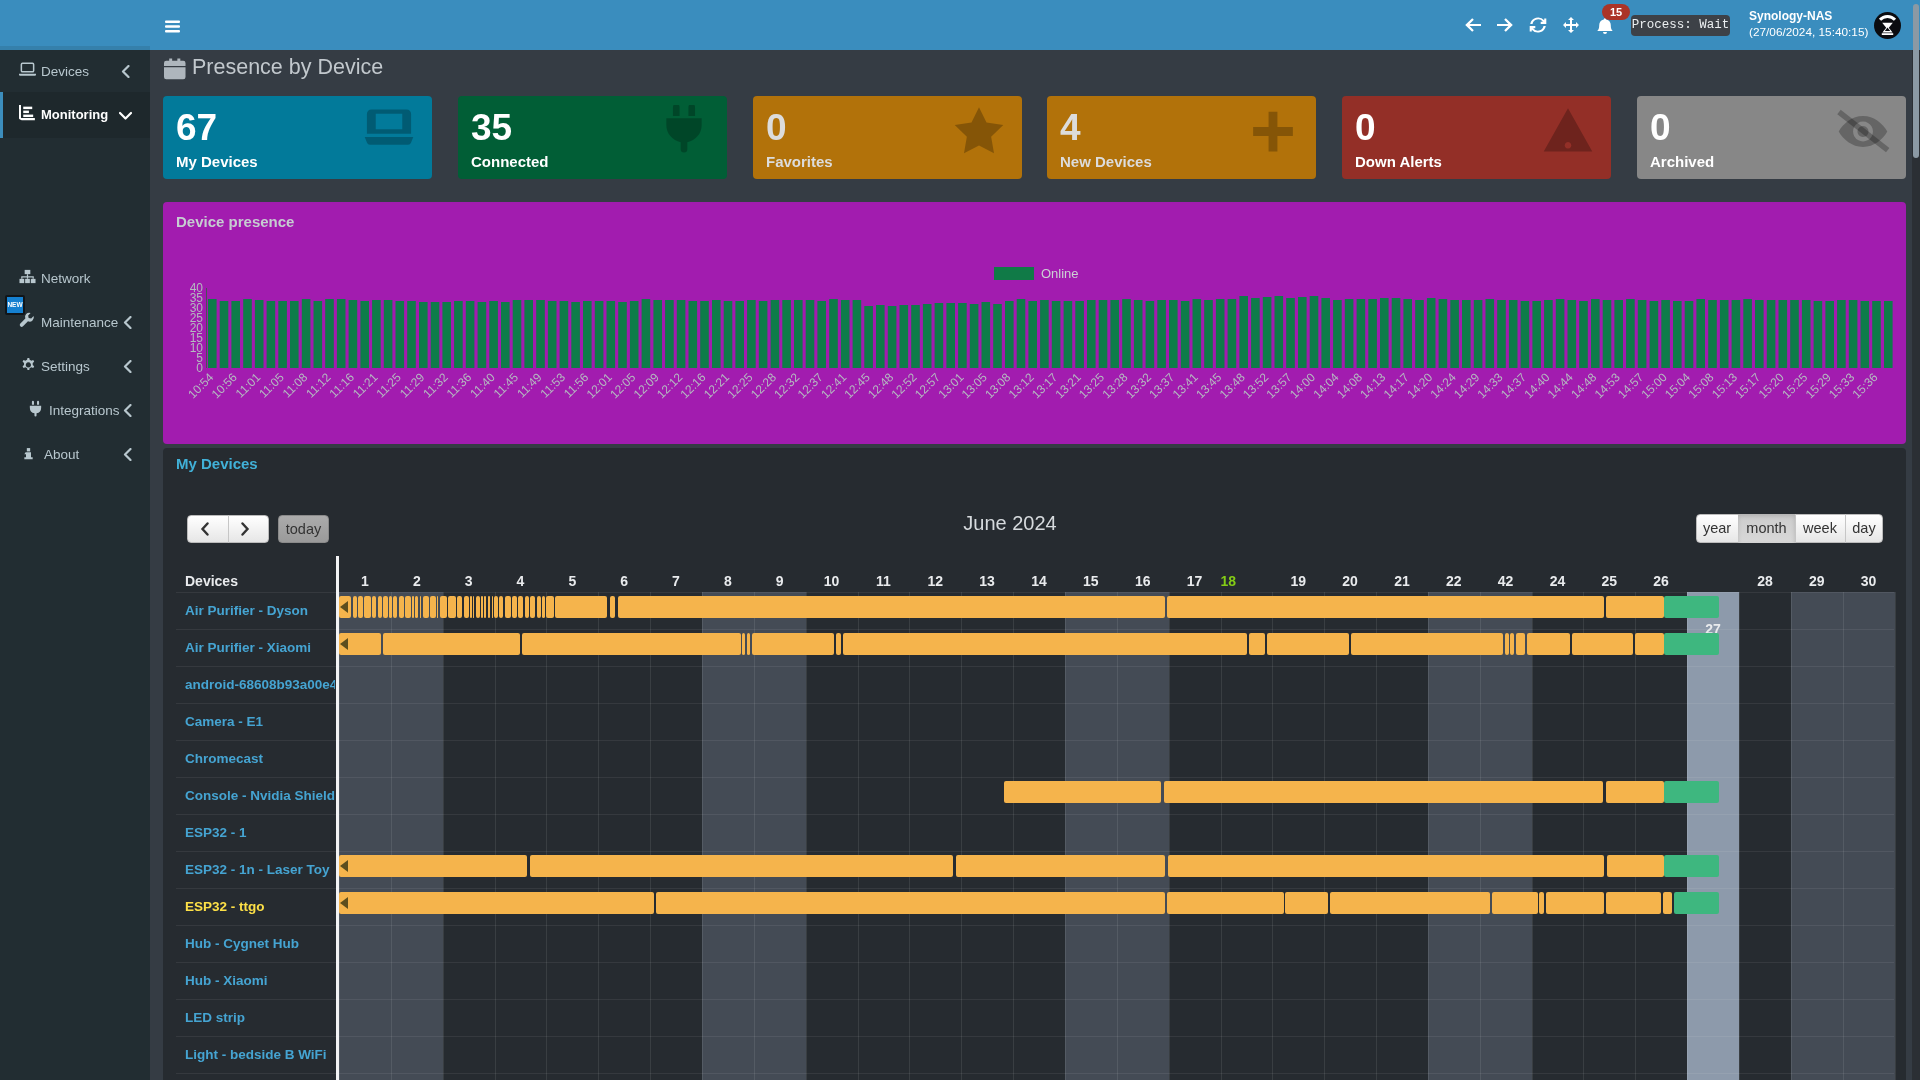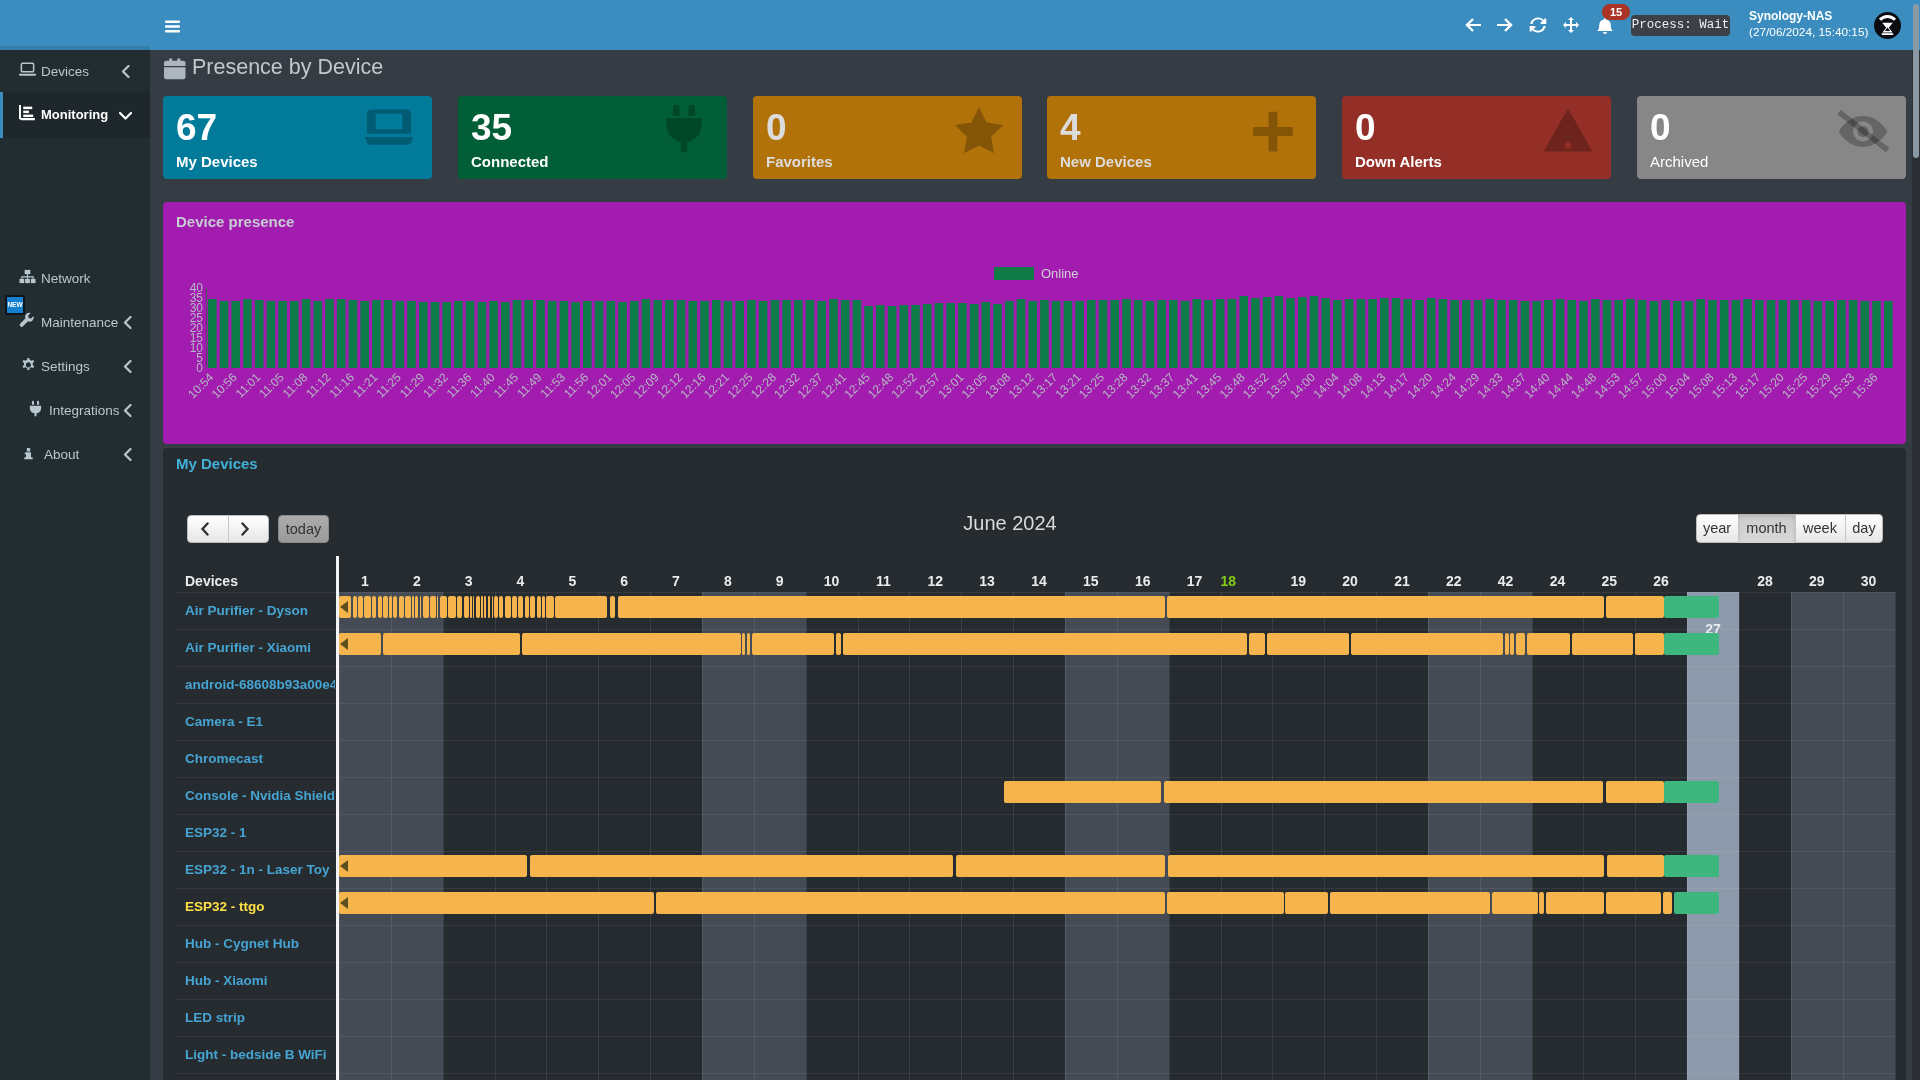--- a/index.html
+++ b/index.html
@@ -155,21 +155,21 @@
   <div class="abs" style="left:13px;top:11px;font-size:37px;font-weight:bold;">0</div>
   <div class="abs" style="left:13px;top:57px;font-size:15px;font-weight:bold;">Down Alerts</div>
   <div class="abs" style="left:196px;top:9px;"><svg width="60" height="53" viewBox="0 0 48 48" style="">
         <g fill="rgba(0,0,0,0.25)">
           <path d="M24 3 L46 42 H2 Z M21.5 17 h5 l-0.8 13 h-3.4 z M24 33.5 a3 3 0 1 0 0.01 0 z"></path>
         </g>
       </svg></div>
 </div>
 <div class="abs" style="left:1637px;top:96px;width:269px;height:83px;background:#878787;border-radius:4px;color:#ffffff;">
   <div class="abs" style="left:13px;top:11px;font-size:37px;font-weight:bold;">0</div>
-  <div class="abs" style="left:13px;top:57px;font-size:15px;font-weight:normal;">Archived</div>
+  <div class="abs" style="left:13px;top:57px;font-size:15px;font-weight:bold;">Archived</div>
   <div class="abs" style="left:196px;top:9px;"><svg width="60" height="53" viewBox="0 0 48 48" style="">
         <g fill="rgba(0,0,0,0.25)">
           <path d="M24 10 c10 0 18 7 22 14 -4 7 -12 14 -22 14 -10 0 -18 -7 -22 -14 4 -7 12 -14 22 -14 z M24 15 a9 9 0 1 0 0.01 0 z M24 19 a5 5 0 1 1 -0.01 0 z" fill-rule="evenodd"></path>
           <rect x="-4" y="21" width="56" height="5" transform="rotate(38 24 24)"></rect>
         </g>
       </svg></div>
 </div>
 
 <div class="abs" style="left:163px;top:202px;width:1743px;height:242px;background:#a21caf;border-radius:4px;">
   <div class="abs" style="left:13px;top:11px;font-size:15px;font-weight:bold;color:#c6ccd1;">Device presence</div>

